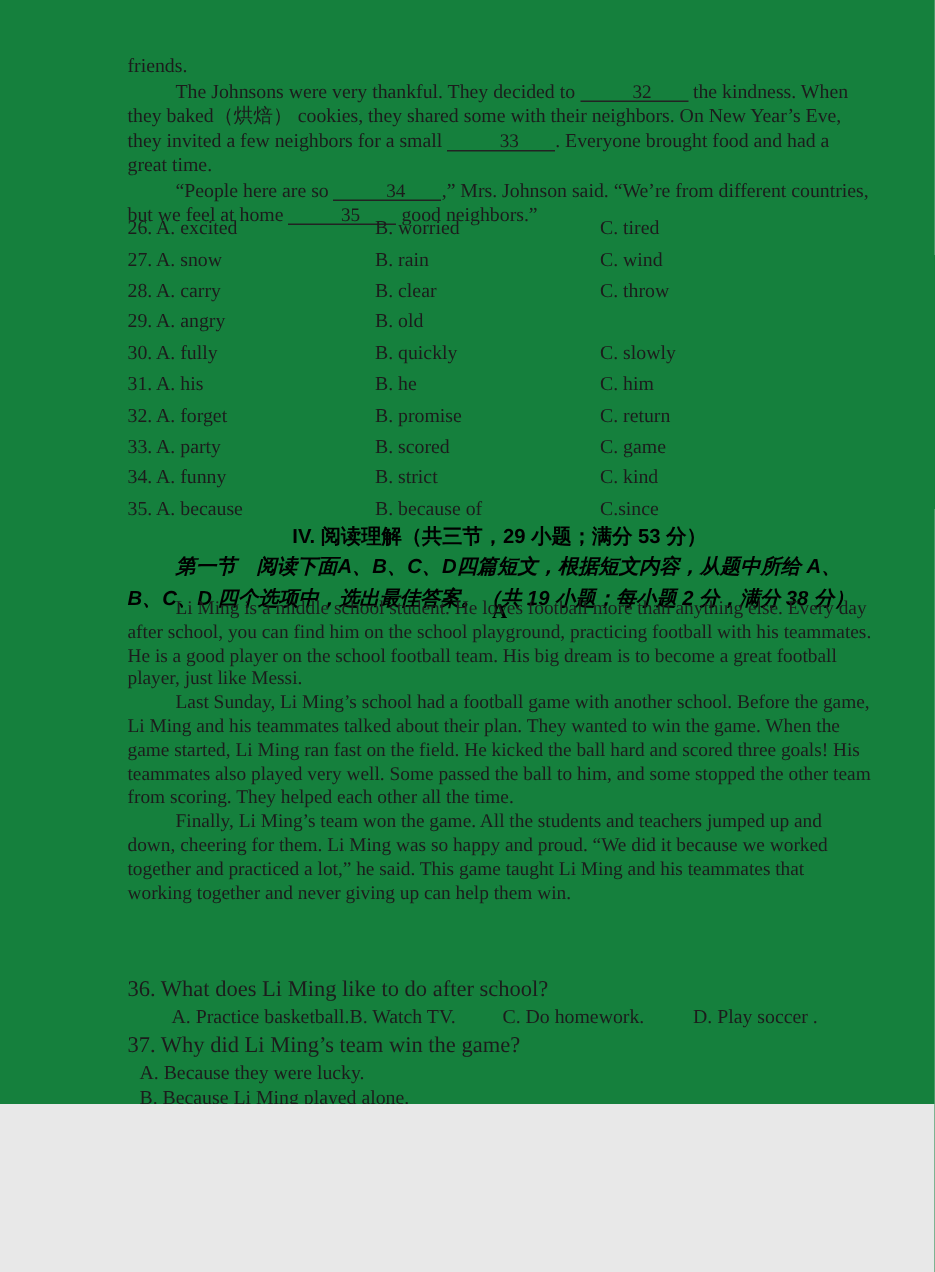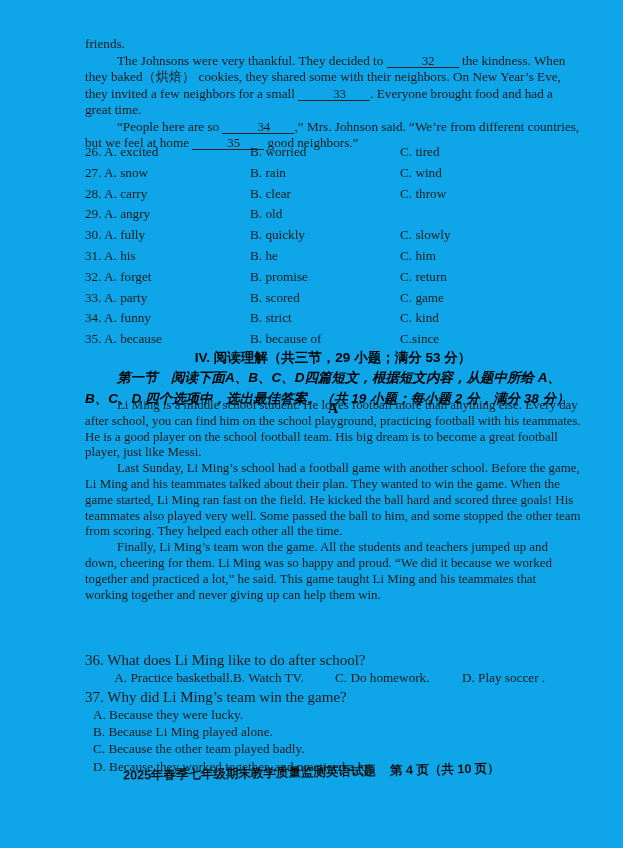--- a/index.html
+++ b/index.html
@@ -1,22 +1,22 @@
 <!DOCTYPE html>
 <html><head>
 <meta charset="utf-8">
 <style>
   html,body{margin:0;padding:0;}
   body{
     width:623px;height:848px;background:#e8e8e8;
     font-family:"Liberation Serif", serif;
   }
   .page{
-    position:relative;width:623px;height:848px;overflow:hidden;
-    background:#0ea5e9;color:#1c1c1c;
+    position:relative;width:623px;height:736px;overflow:hidden;
+    background:#15803d;color:#1c1c1c;
   }
   .blk{position:absolute;left:85px;right:42px;}
   
   .cloze p{margin:0;line-height:16.5px;font-size:13.2px;}
   .cloze p.indent{text-indent:32px;}
   .blank{
     display:inline-block;min-width:66px;padding:0 3px;
     border-bottom:1px solid #222;text-align:left;
     font-size:12.8px;line-height:12px;
   }

